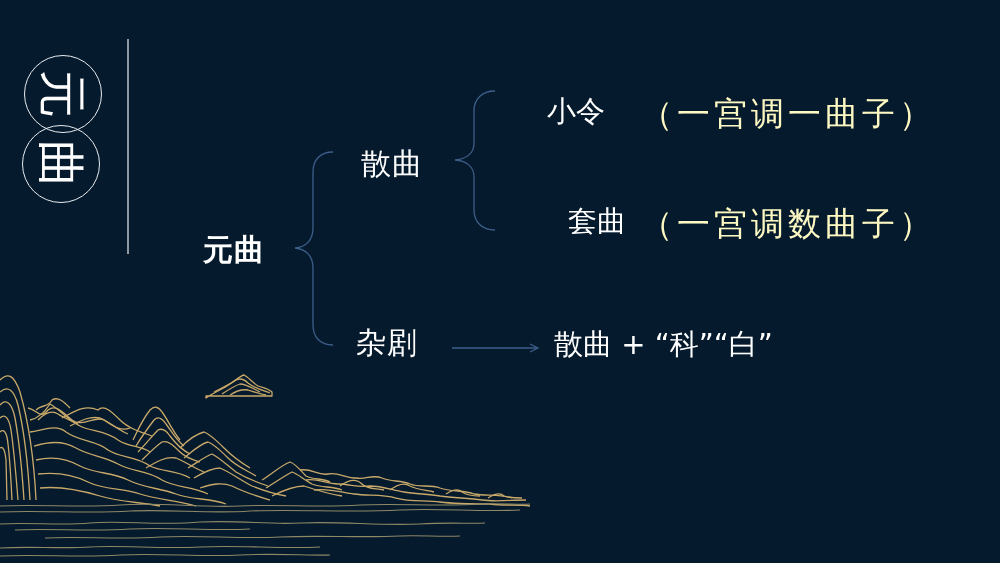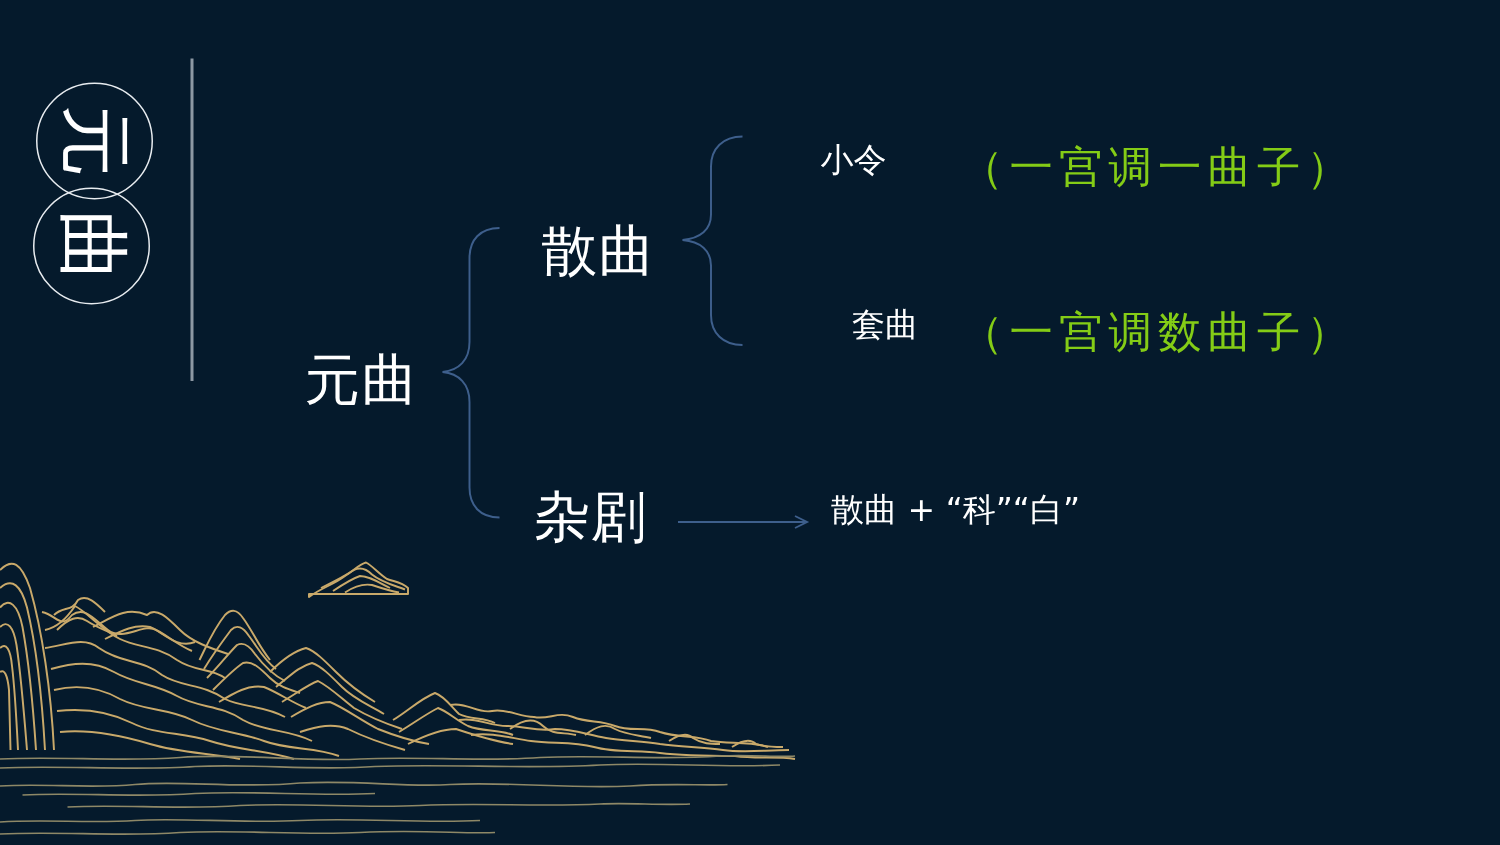--- a/index.html
+++ b/index.html
@@ -20,23 +20,23 @@
   }
   .title-char {
     font-size: 48px; font-weight: 400; color: #ffffff;
     transform: rotate(90deg); line-height: 1;
     display: inline-block;
   }
   .divider {
     position: absolute; left: 127px; top: 39px; width: 2px; height: 215px;
     background: #8d98a3;
   }
-  .node { font-size: 37px; color: #ffffff; letter-spacing: 1px; }
-  .leaf { font-size: 22px; color: #ffffff; }
-  .note { font-size: 29px; color: #84cc16; letter-spacing: 4px; }
+  .node { font-size: 30px; color: #ffffff; letter-spacing: 1px; }
+  .leaf { font-size: 29px; color: #ffffff; }
+  .note { font-size: 33px; color: #fef9c3; letter-spacing: 4px; }
   svg.overlay { position: absolute; left: 0; top: 0; }
 </style>
 </head>
 <body>
 
 <div class="slide">
 
   <div class="title-circle" style="left:24px; top:55px;">
     <span class="title-char">元</span>
   </div>
@@ -114,21 +114,21 @@
       <path d="M0,506 C40,504 80,508 120,505 C160,502 200,508 240,506 C280,504 320,508 360,505 C400,503 440,507 480,504 C500,503 520,505 530,504"></path>
       <path d="M0,512 C40,510 90,514 130,511 C170,509 210,514 250,511 C300,509 350,513 400,510 C440,508 480,512 520,510"></path>
       <path d="M0,524 C30,522 60,526 90,523 C120,520 160,526 200,522 C240,520 270,525 300,523 C340,521 380,526 420,524 C450,522 470,524 485,523"></path>
       <path d="M15,530 C50,528 90,532 130,529 C170,527 210,531 250,529"></path>
       <path d="M45,538 C80,536 120,540 160,537 C200,535 240,539 280,537 C320,535 360,538 400,536 C420,535 440,537 460,536"></path>
       <path d="M0,548 C30,546 60,549 90,547 C120,545 160,549 200,547 C240,545 280,549 320,547"></path>
       <path d="M0,556 C40,554 80,558 120,555 C160,553 200,557 240,555 C280,553 310,556 330,555"></path>
     </g>
   </svg>
 
-  <span class="abs node" style="left:203px; top:235px;">元曲</span>
+  <span class="abs node" style="left:203px; top:235px;font-weight:bold;">元曲</span>
 
   <span class="abs node" style="left:361px; top:149px;">散曲</span>
 
   <span class="abs node" style="left:356px; top:330px;font-family:Liberation Mono, monospace;">杂剧</span>
 
   <span class="abs leaf" style="left:547px; top:97px;">小令</span>
   <span class="abs note" style="left:640px; top:97px;">（一宫调一曲子）</span>
 
   <span class="abs leaf" style="left:568px; top:207px;">套曲</span>
   <span class="abs leaf" style="left:554px; top:330px;">散曲 + “科”“白”</span>

